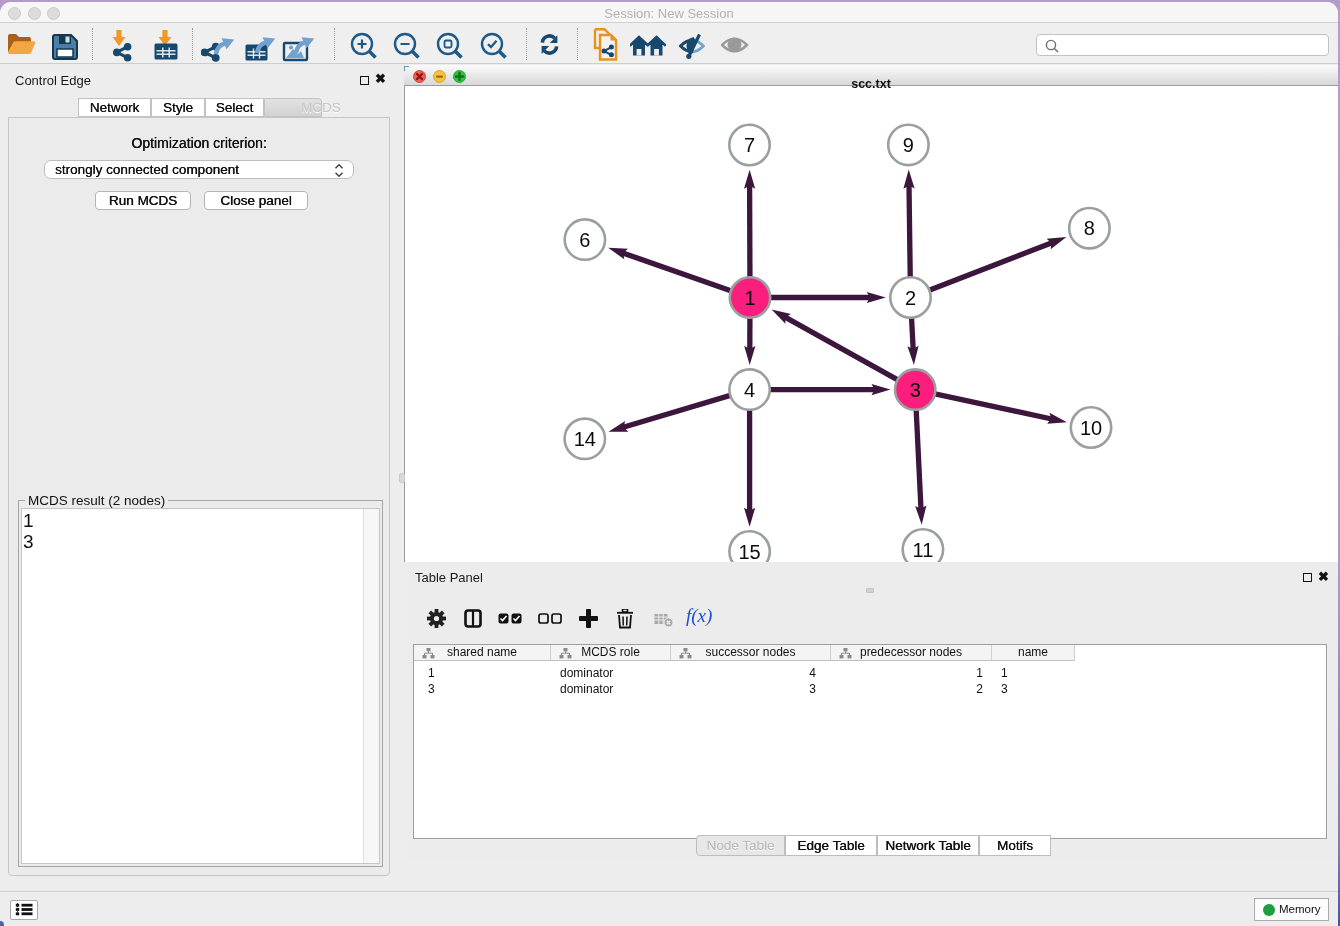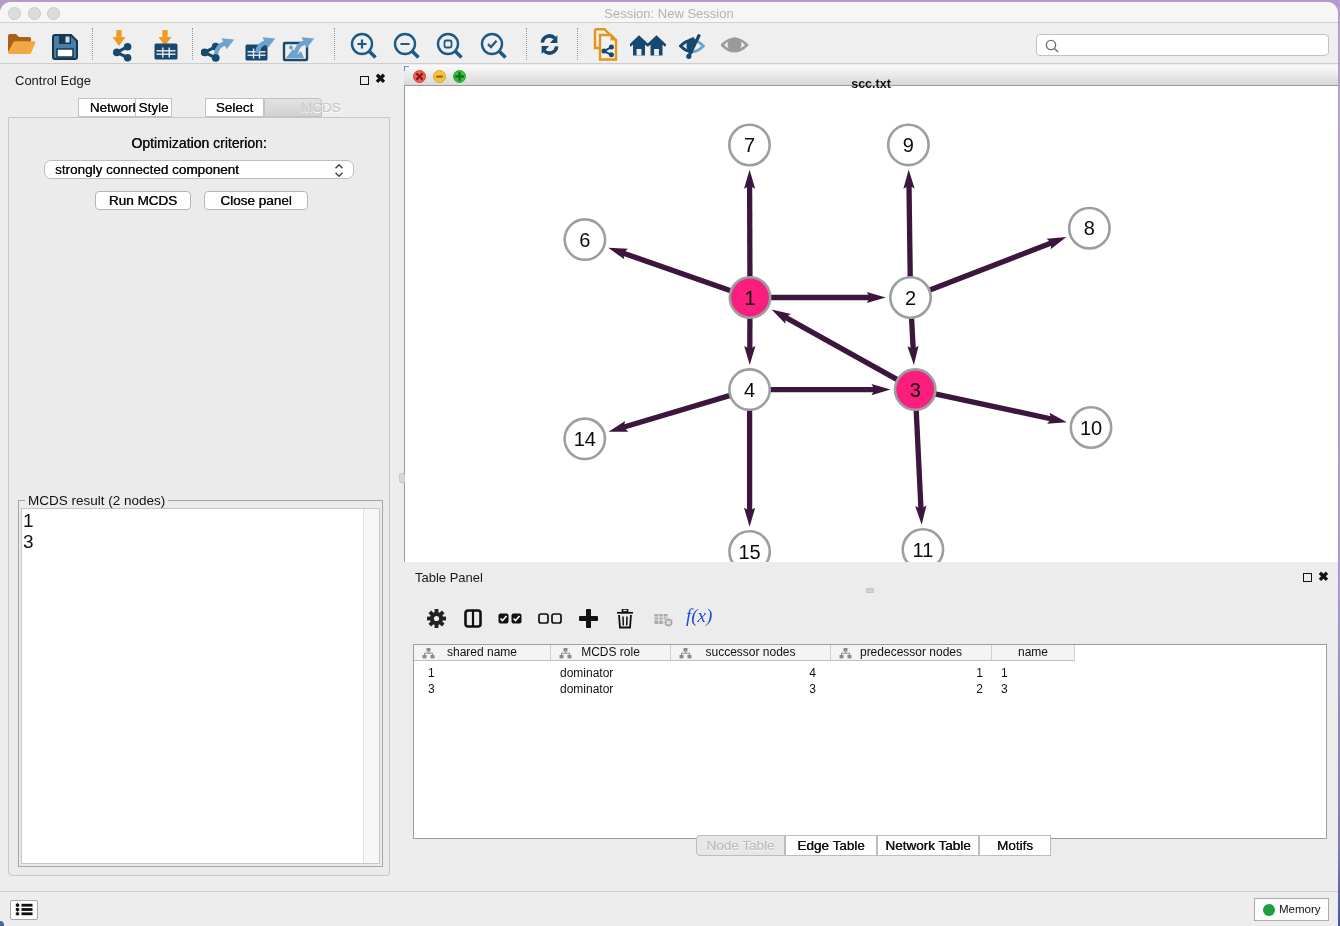--- a/index.html
+++ b/index.html
@@ -209,21 +209,21 @@
           <circle cx="7" cy="7" r="4.6" fill="none" stroke="#6e6e6e" stroke-width="1.4"></circle>
           <line x1="10.4" y1="10.4" x2="14" y2="14" stroke="#6e6e6e" stroke-width="1.4"></line>
         </svg>
       </div>
   </div>
   <div id="cpanel">
     <div id="cptitle">Control Edge</div>
     <div id="cpfloat"></div>
     <div id="cpclose">✖</div>
     <div class="tab" style="left:78px; width:73px;">Network</div>
-    <div class="tab" style="left:135px; width:37px;">Style</div>
+    <div class="tab" style="left:151px; width:54px;">Style</div>
     <div class="tab" style="left:205px; width:59px;">Select</div>
     <div class="tab" id="tabmcds" style="left:264px; width:58px;">MCDS</div>
     <div id="cpinner">
       <div id="optlabel">Optimization criterion:</div>
       <div id="optsel">strongly connected component<svg style="position:absolute;right:9px;top:3px" width="10" height="13" viewBox="0 0 10 13">
             <path d="M1.5 4.2 L5 0.8 L8.5 4.2" fill="none" stroke="#444" stroke-width="1.5"></path>
             <path d="M1.5 8.8 L5 12.2 L8.5 8.8" fill="none" stroke="#444" stroke-width="1.5"></path>
           </svg></div>
       <div class="btn" style="left:86px; width:96px;">Run MCDS</div>
       <div class="btn" style="left:195px; width:104px;">Close panel</div>

